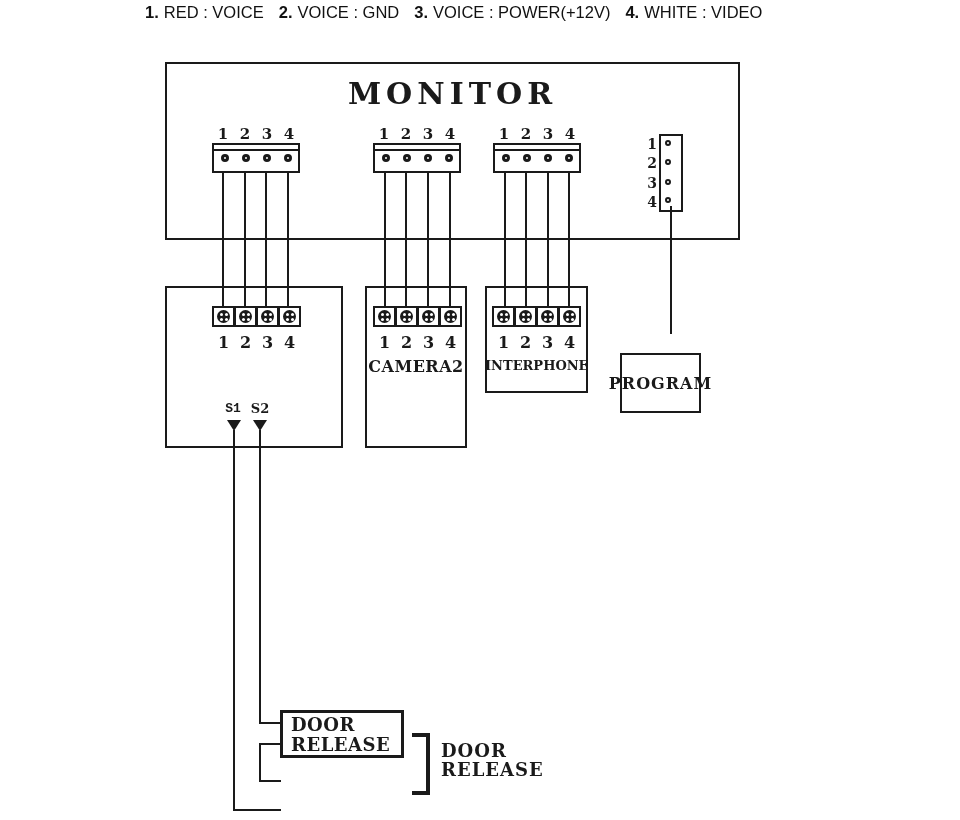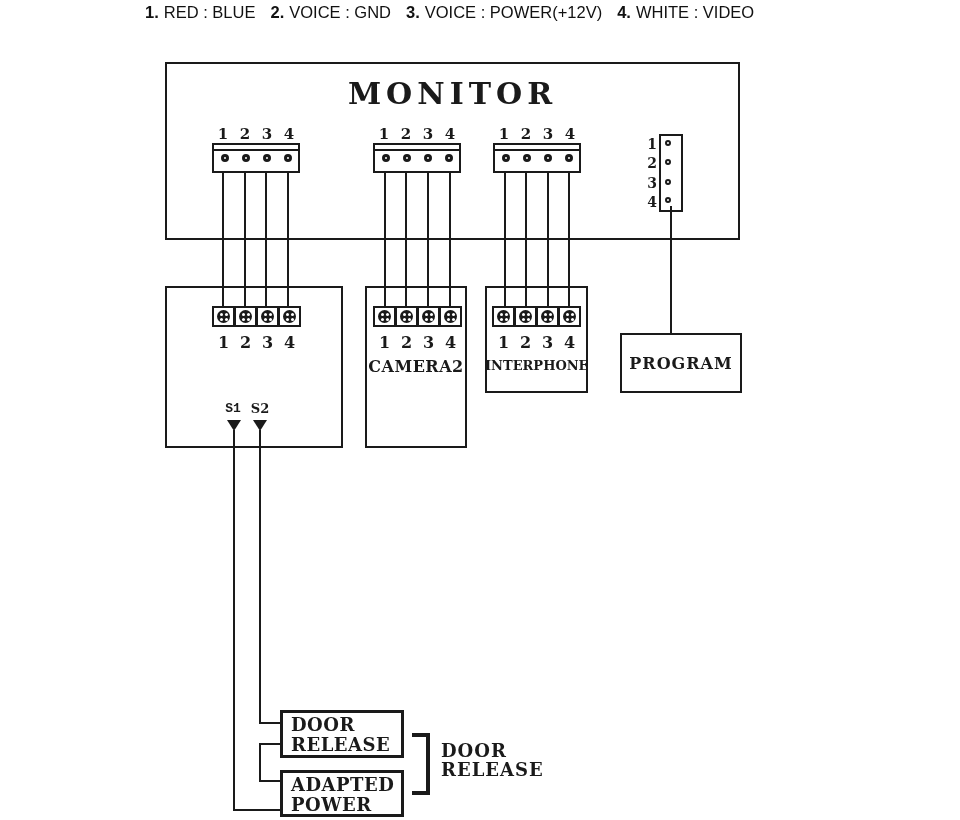--- a/index.html
+++ b/index.html
@@ -65,41 +65,41 @@
     font-size:16px; font-weight:bold; letter-spacing:1px; }
 </style>
 </head>
 <body>
 
 <div id="canvas">
 
   <div class="legend">
     <div class="legend-item">
       <span class="num">1.</span>
-      <span class="lbl">RED : BLUE</span>
+      <span class="lbl">RED : VOICE</span>
     </div>
     <div class="legend-item">
       <span class="num">2.</span>
       <span class="lbl">VOICE : GND</span>
     </div>
     <div class="legend-item">
       <span class="num">3.</span>
       <span class="lbl">VOICE : POWER(+12V)</span>
     </div>
     <div class="legend-item">
       <span class="num">4.</span>
       <span class="lbl">WHITE : VIDEO</span>
     </div>
   </div>
 
   <div class="box" style="left:165px;top:62px;width:575px;height:178px;"></div>
   <div class="box" style="left:165px;top:286px;width:178px;height:162px;"></div>
   <div class="box" style="left:365px;top:286px;width:102px;height:162px;"></div>
   <div class="box" style="left:485px;top:286px;width:103px;height:107px;"></div>
-  <div class="box" style="left:620px;top:333px;width:122px;height:60px;">
+  <div class="box" style="left:620px;top:353px;width:81px;height:60px;">
     <div class="program-label">PROGRAM</div>
   </div>
 
   <div class="monitor-title slab">MONITOR</div>
 
   <div class="wire-v" style="left:222px;top:170px;height:140px;"></div>
   <div class="wire-v" style="left:244px;top:170px;height:140px;"></div>
   <div class="wire-v" style="left:265px;top:170px;height:140px;"></div>
   <div class="wire-v" style="left:287px;top:170px;height:140px;"></div>
 
@@ -255,26 +255,20 @@
   <div class="wire-v" style="left:259px;top:743px;height:39px;"></div>
   <div class="wire-h" style="left:260px;top:780px;width:21px;"></div>
   <div class="wire-h" style="left:233px;top:809px;width:48px;"></div>
 
   <div class="thickbox" style="left:280px;top:710px;width:124px;height:48px;">
     <div class="bbox-label">
       <div>DOOR</div>
       <div>RELEASE</div>
     </div>
   </div>
-  <div class="thickbox" style="left:280px;top:770px;width:124px;height:47px;">
-    <div class="bbox-label">
-      <div>ADAPTED</div>
-      <div>POWER</div>
-    </div>
-  </div>
 
   <div class="bracket-part" style="left:412px;top:733px;width:18px;height:4px;"></div>
   <div class="bracket-part" style="left:426px;top:733px;width:4px;height:62px;"></div>
   <div class="bracket-part" style="left:412px;top:791px;width:18px;height:4px;"></div>
   <div class="bracket-label">
     <div>DOOR</div>
     <div>RELEASE</div>
   </div>
 
 </div>

